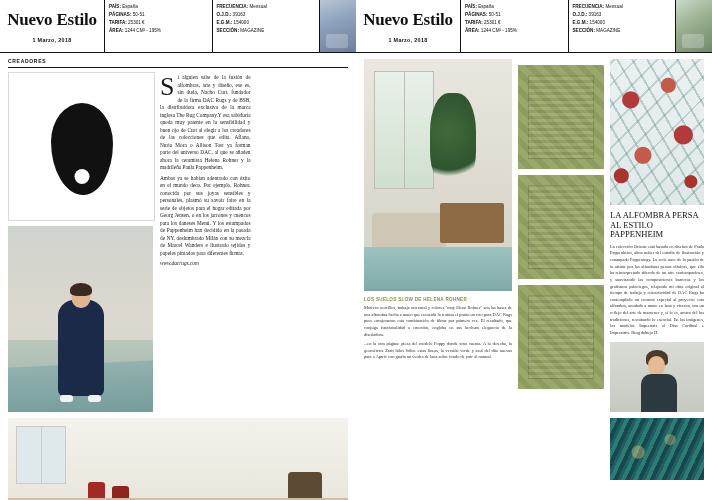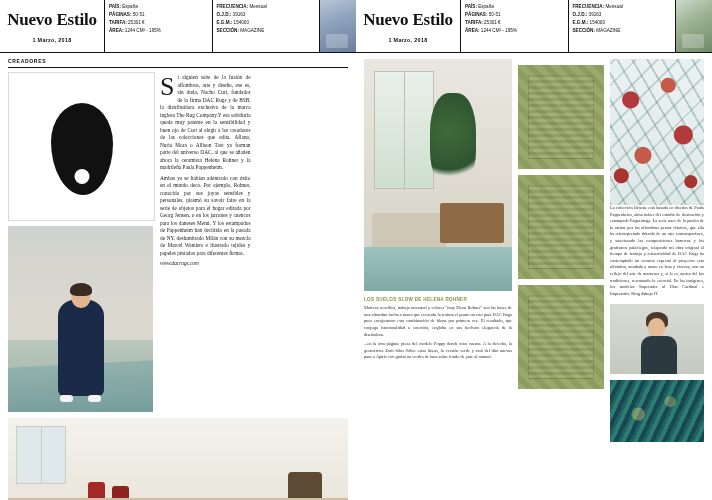--- a/index.html
+++ b/index.html
@@ -497,20 +497,21 @@
         </div>
         <div class="photo-rug-detail">
           <div class="swatch"></div>
         </div>
       </div>
 
       <div class="rcol-c">
         <div class="photo-wallpaper">
           <div class="flora"></div>
         </div>
+        <div class="right-head">LA ALFOMBRA PERSA AL ESTILO PAPPENHEIM</div>
         <div class="minitext">
           <p>La colección Oriente está basada en diseños de Paula Pappenheim, alma máter del estudio de ilustración y estampado Pappenings. La serie nace de la pasión de la artista por las alfombras persas clásicas, que ella ha reinterpretado tiñendo de un aire contemporáneo, y suavizando las composiciones barrocas y los grafismos palaciegos, relajando mi obra original al tiempo de trabajo y reinactividad de DAC Rugs ha contemplado un encanto especial al proyecto: esta alfombra, anudada a mano en lana y viscosa, son un reflejo del arte de mantener y, si lo es, amica del lus tradiciones, rescatando lo esencial. En las imágenes, los modelos Imperatriz al Dias Cardinal e Imperatrice Ring dabujo II.</p>
         </div>
         <div class="photo-portrait">
           <div class="pp-hair"></div>
           <div class="pp-head"></div>
           <div class="pp-body"></div>
         </div>
         <div class="photo-peacock"></div>
       </div>

